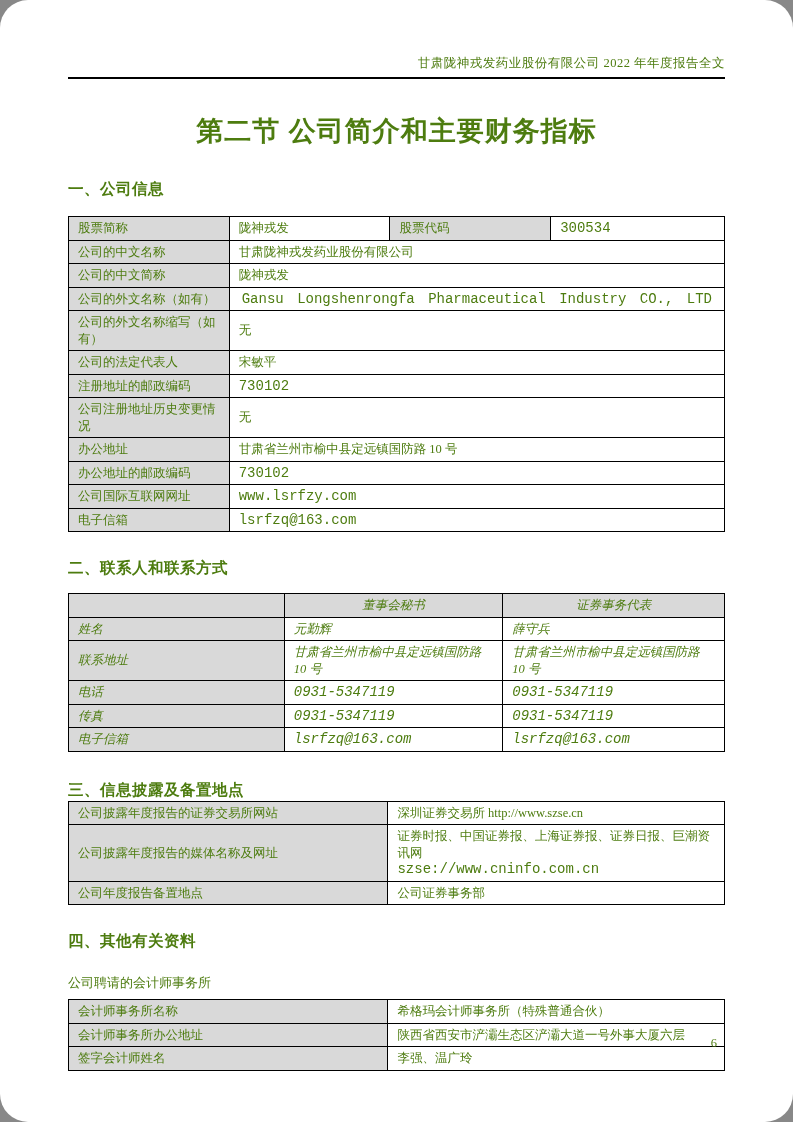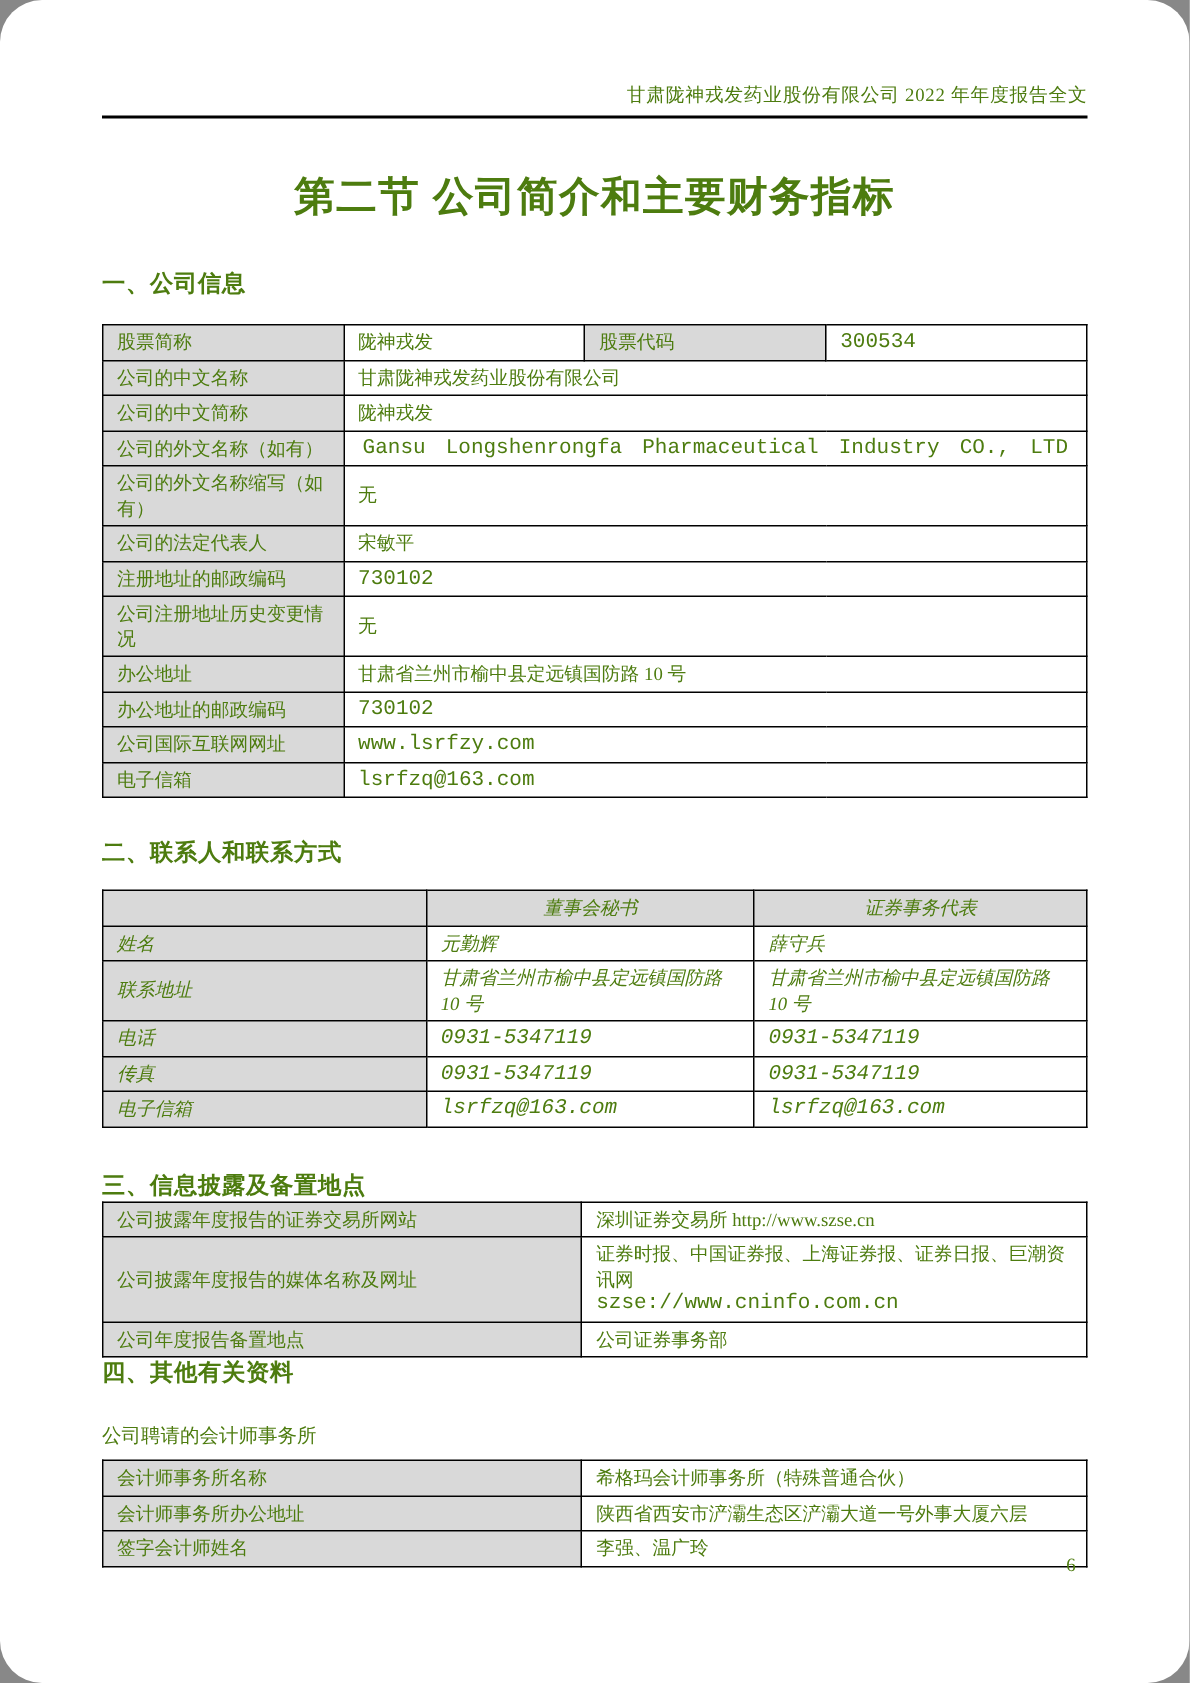--- a/index.html
+++ b/index.html
@@ -39,21 +39,21 @@
   }
   .section-heading {
     font-family: "Liberation Sans", "DejaVu Sans", sans-serif;
     font-weight: bold;
     font-size: 15.5px;
     letter-spacing: 0.5px;
   }
   .sh1 { margin-top: 30px; }
   .sh2 { margin-top: 26px; }
   .sh3 { margin-top: 28px; }
-  .sh4 { }
+  .sh4 { margin-top: 26px; }
   .pre-table-note {
     margin-top: 22px;
     font-size: 13px;
   }
   table {
     width: 100%;
     border-collapse: collapse;
     table-layout: fixed;
     font-size: 12.5px;
   }

